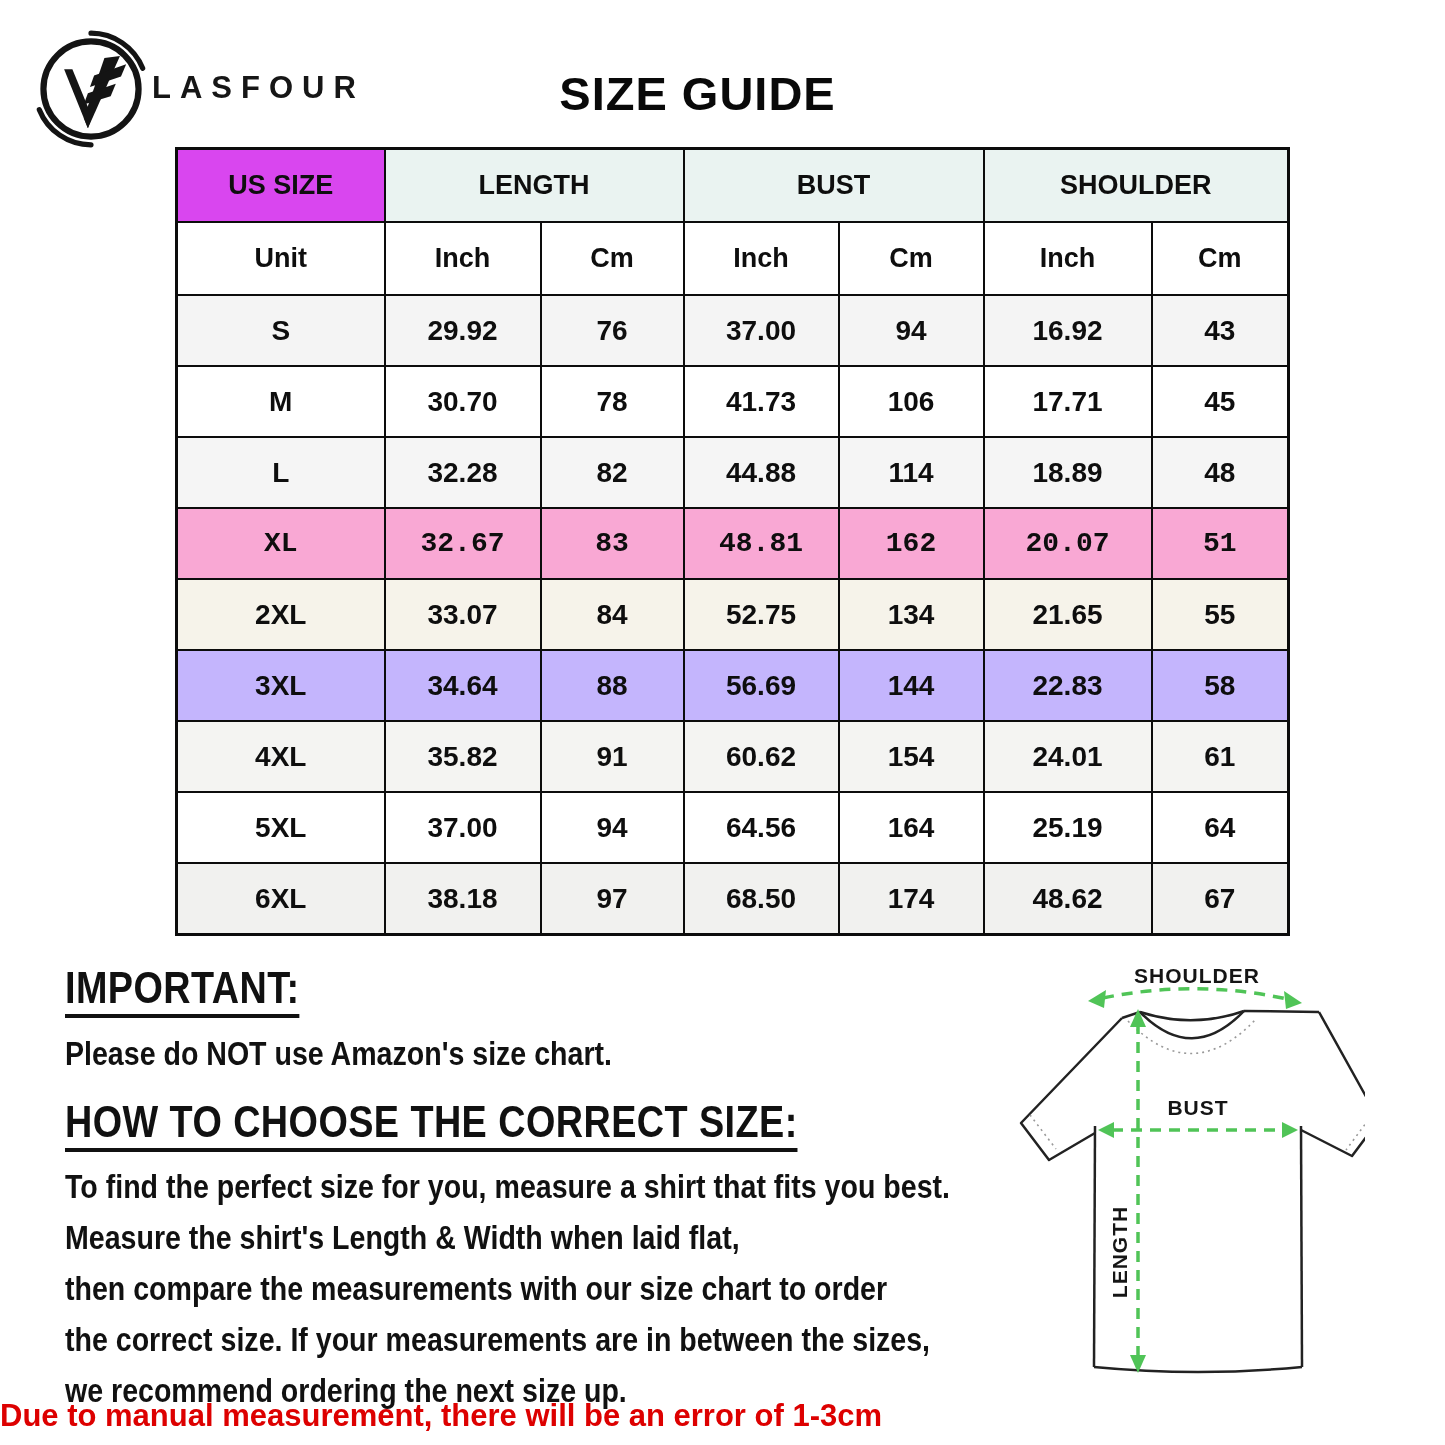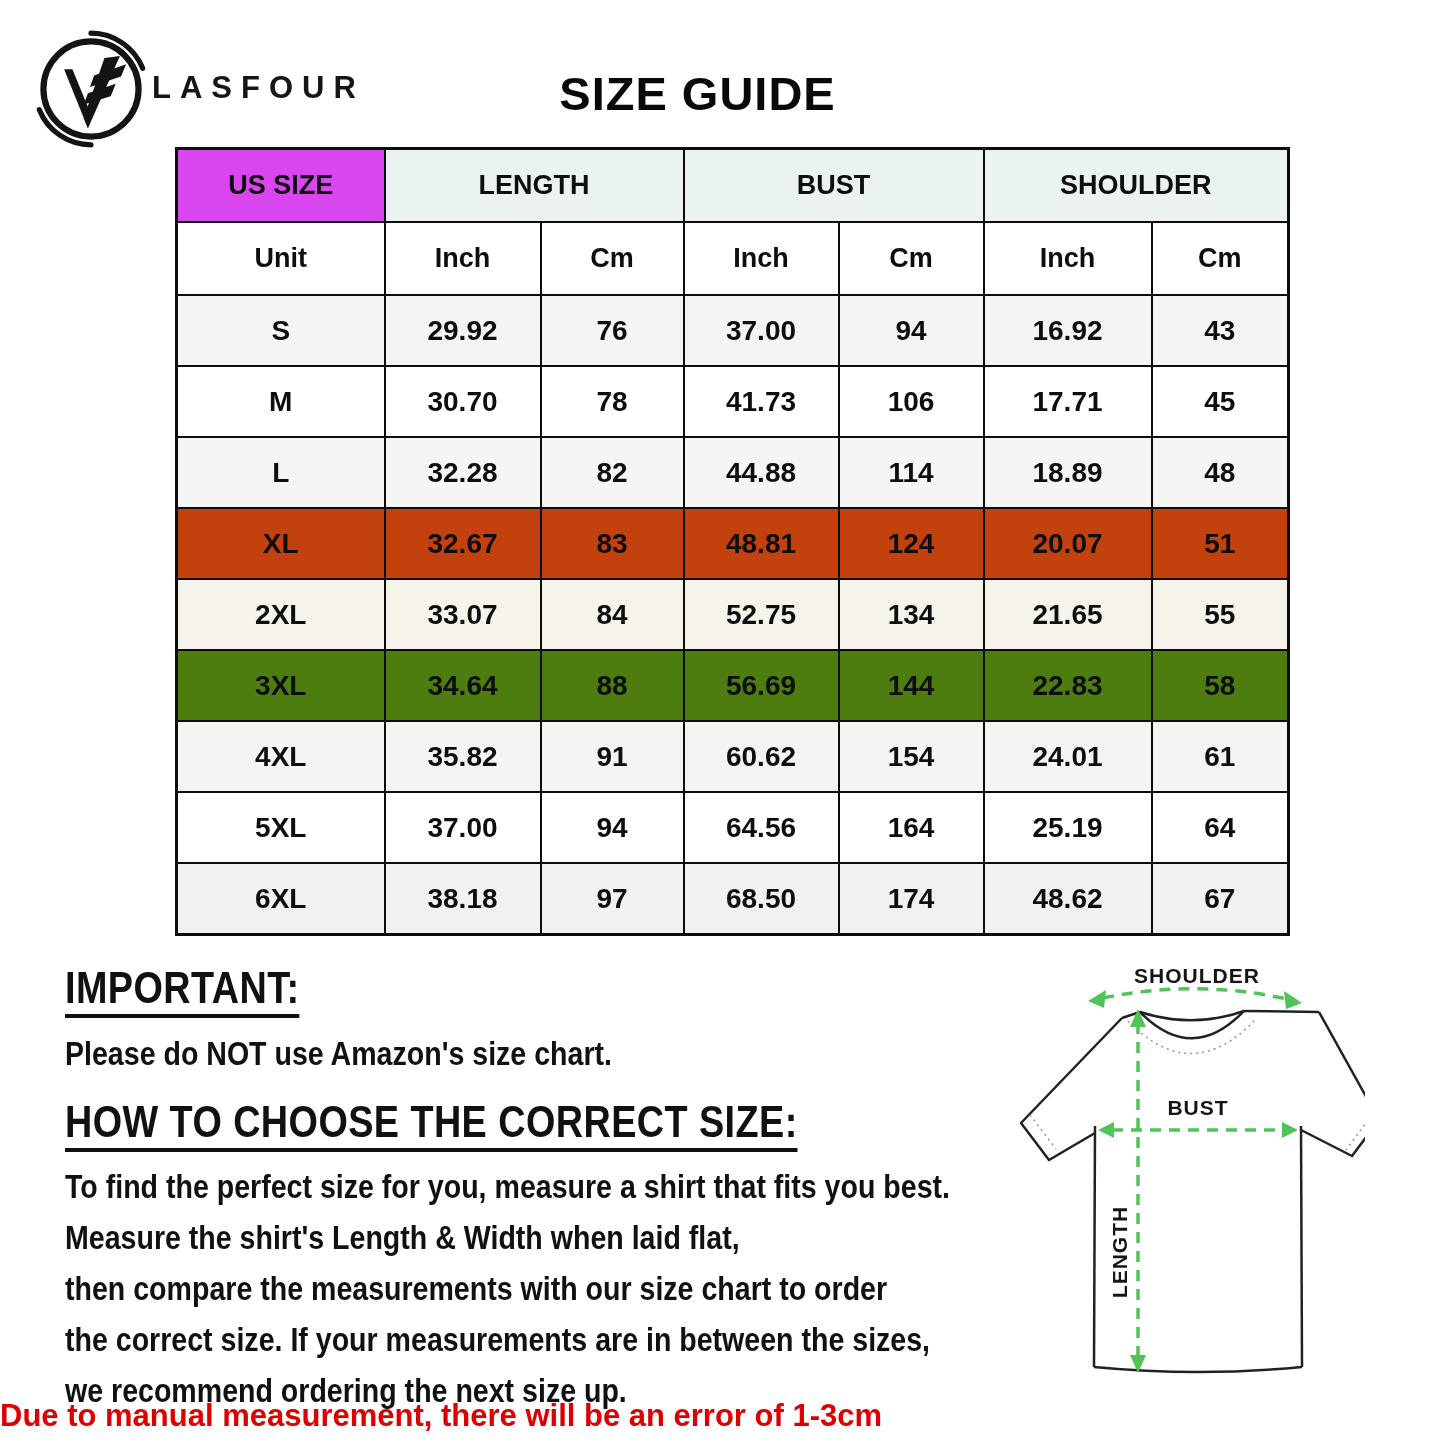--- a/index.html
+++ b/index.html
@@ -107,39 +107,39 @@
         </tr>
         <tr style="background: rgb(245, 245, 245);">
           <td>L</td>
           <td>32.28</td>
           <td>82</td>
           <td>44.88</td>
           <td>114</td>
           <td>18.89</td>
           <td>48</td>
         </tr>
-        <tr style="background: #c2410c;">
+        <tr style="background: #f9a8d4; font-family: Liberation Mono, monospace;">
           <td>XL</td>
           <td>32.67</td>
           <td>83</td>
           <td>48.81</td>
-          <td>124</td>
+          <td>162</td>
           <td>20.07</td>
           <td>51</td>
         </tr>
         <tr style="background: rgb(246, 243, 234);">
           <td>2XL</td>
           <td>33.07</td>
           <td>84</td>
           <td>52.75</td>
           <td>134</td>
           <td>21.65</td>
           <td>55</td>
         </tr>
-        <tr style="background: #4d7c0f;">
+        <tr style="background: #c4b5fd;">
           <td>3XL</td>
           <td>34.64</td>
           <td>88</td>
           <td>56.69</td>
           <td>144</td>
           <td>22.83</td>
           <td>58</td>
         </tr>
         <tr style="background: rgb(244, 244, 242);">
           <td>4XL</td>

